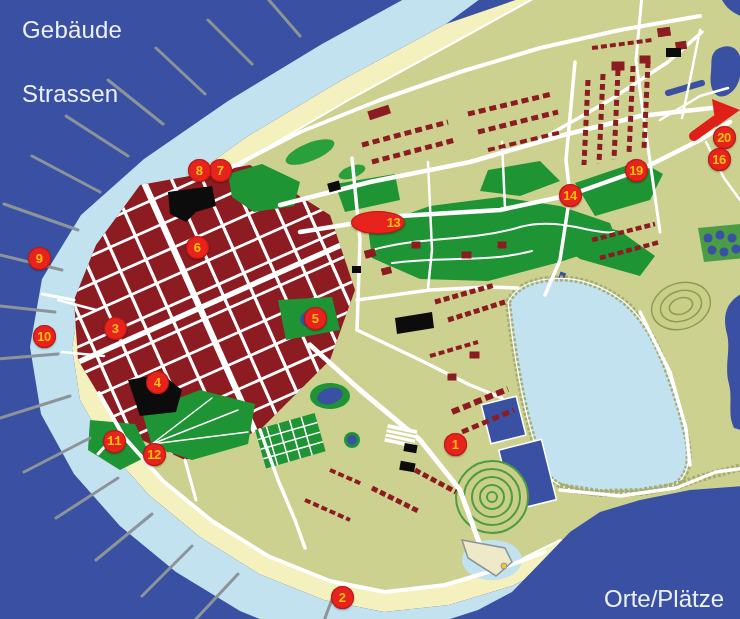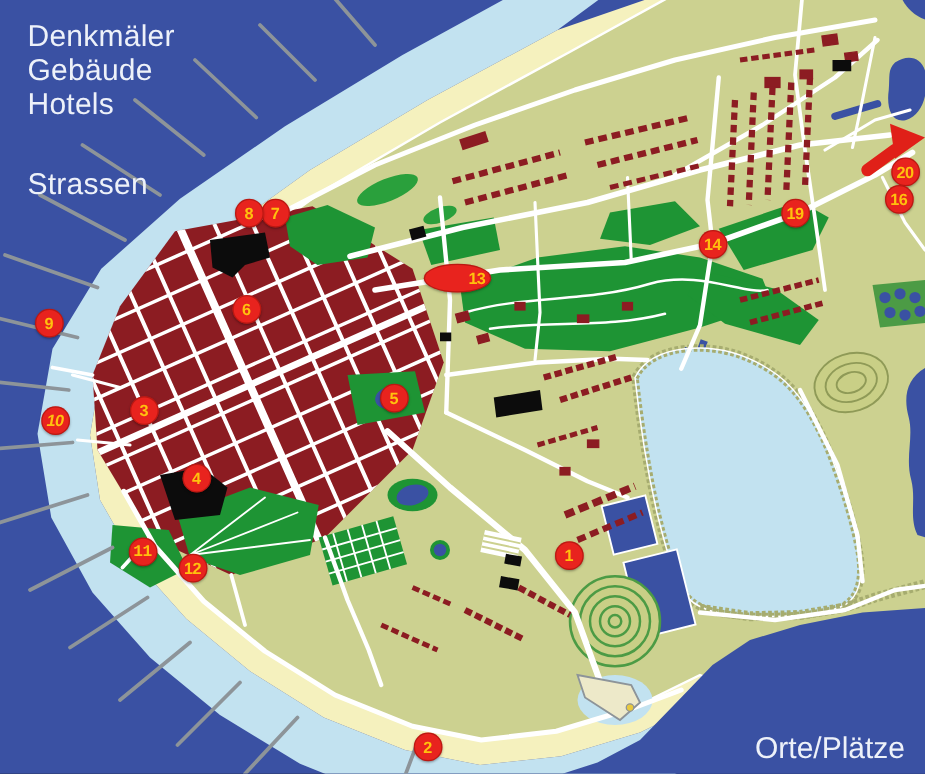--- a/index.html
+++ b/index.html
@@ -229,31 +229,29 @@
 <div class="markers-layer">
       <div class="marker" style="left: 443.5px; top: 432.5px;">1</div>
       <div class="marker" style="left: 330.5px; top: 585.5px;">2</div>
       <div class="marker" style="left: 103.5px; top: 316.5px;">3</div>
       <div class="marker" style="left: 145.5px; top: 370.5px;">4</div>
       <div class="marker" style="left: 303.5px; top: 306.5px;">5</div>
       <div class="marker" style="left: 185.5px; top: 235.5px;">6</div>
       <div class="marker" style="left: 208.5px; top: 158.5px;">7</div>
       <div class="marker" style="left: 187.5px; top: 158.5px;">8</div>
       <div class="marker" style="left: 27.5px; top: 246.5px;">9</div>
-      <div class="marker" style="left: 32.5px; top: 324.5px; font-style: italic;">10</div>
+      <div class="marker" style="left: 32.5px; top: 324.5px;">10</div>
       <div class="marker" style="left: 102.5px; top: 430px; font-family: Liberation Mono, monospace;">11</div>
       <div class="marker" style="left: 142.5px; top: 443px;">12</div>
-      <div class="marker" style="left: 339px; top: 210.5px; padding-left: 31px;">13</div>
+      <div class="marker" style="left: 351px; top: 210.5px; padding-left: 31px;">13</div>
       <div class="marker" style="left: 558.5px; top: 183.5px;">14</div>
       <div class="marker" style="left: 712.5px; top: 125.5px;">20</div>
       <div class="marker" style="left: 707.5px; top: 147.5px;">16</div>
       <div class="marker" style="left: 624.5px; top: 158.5px;">19</div>
     </div>
 
 <div class="legend">
-  <div>Denkmäler</div>
   <div>Gebäude</div>
-  <div>Hotels</div>
   <div class="gap">Strassen</div>
 </div>
 <div class="places-label">Orte/Plätze</div>
 
 </div>
 
 </body></html>

